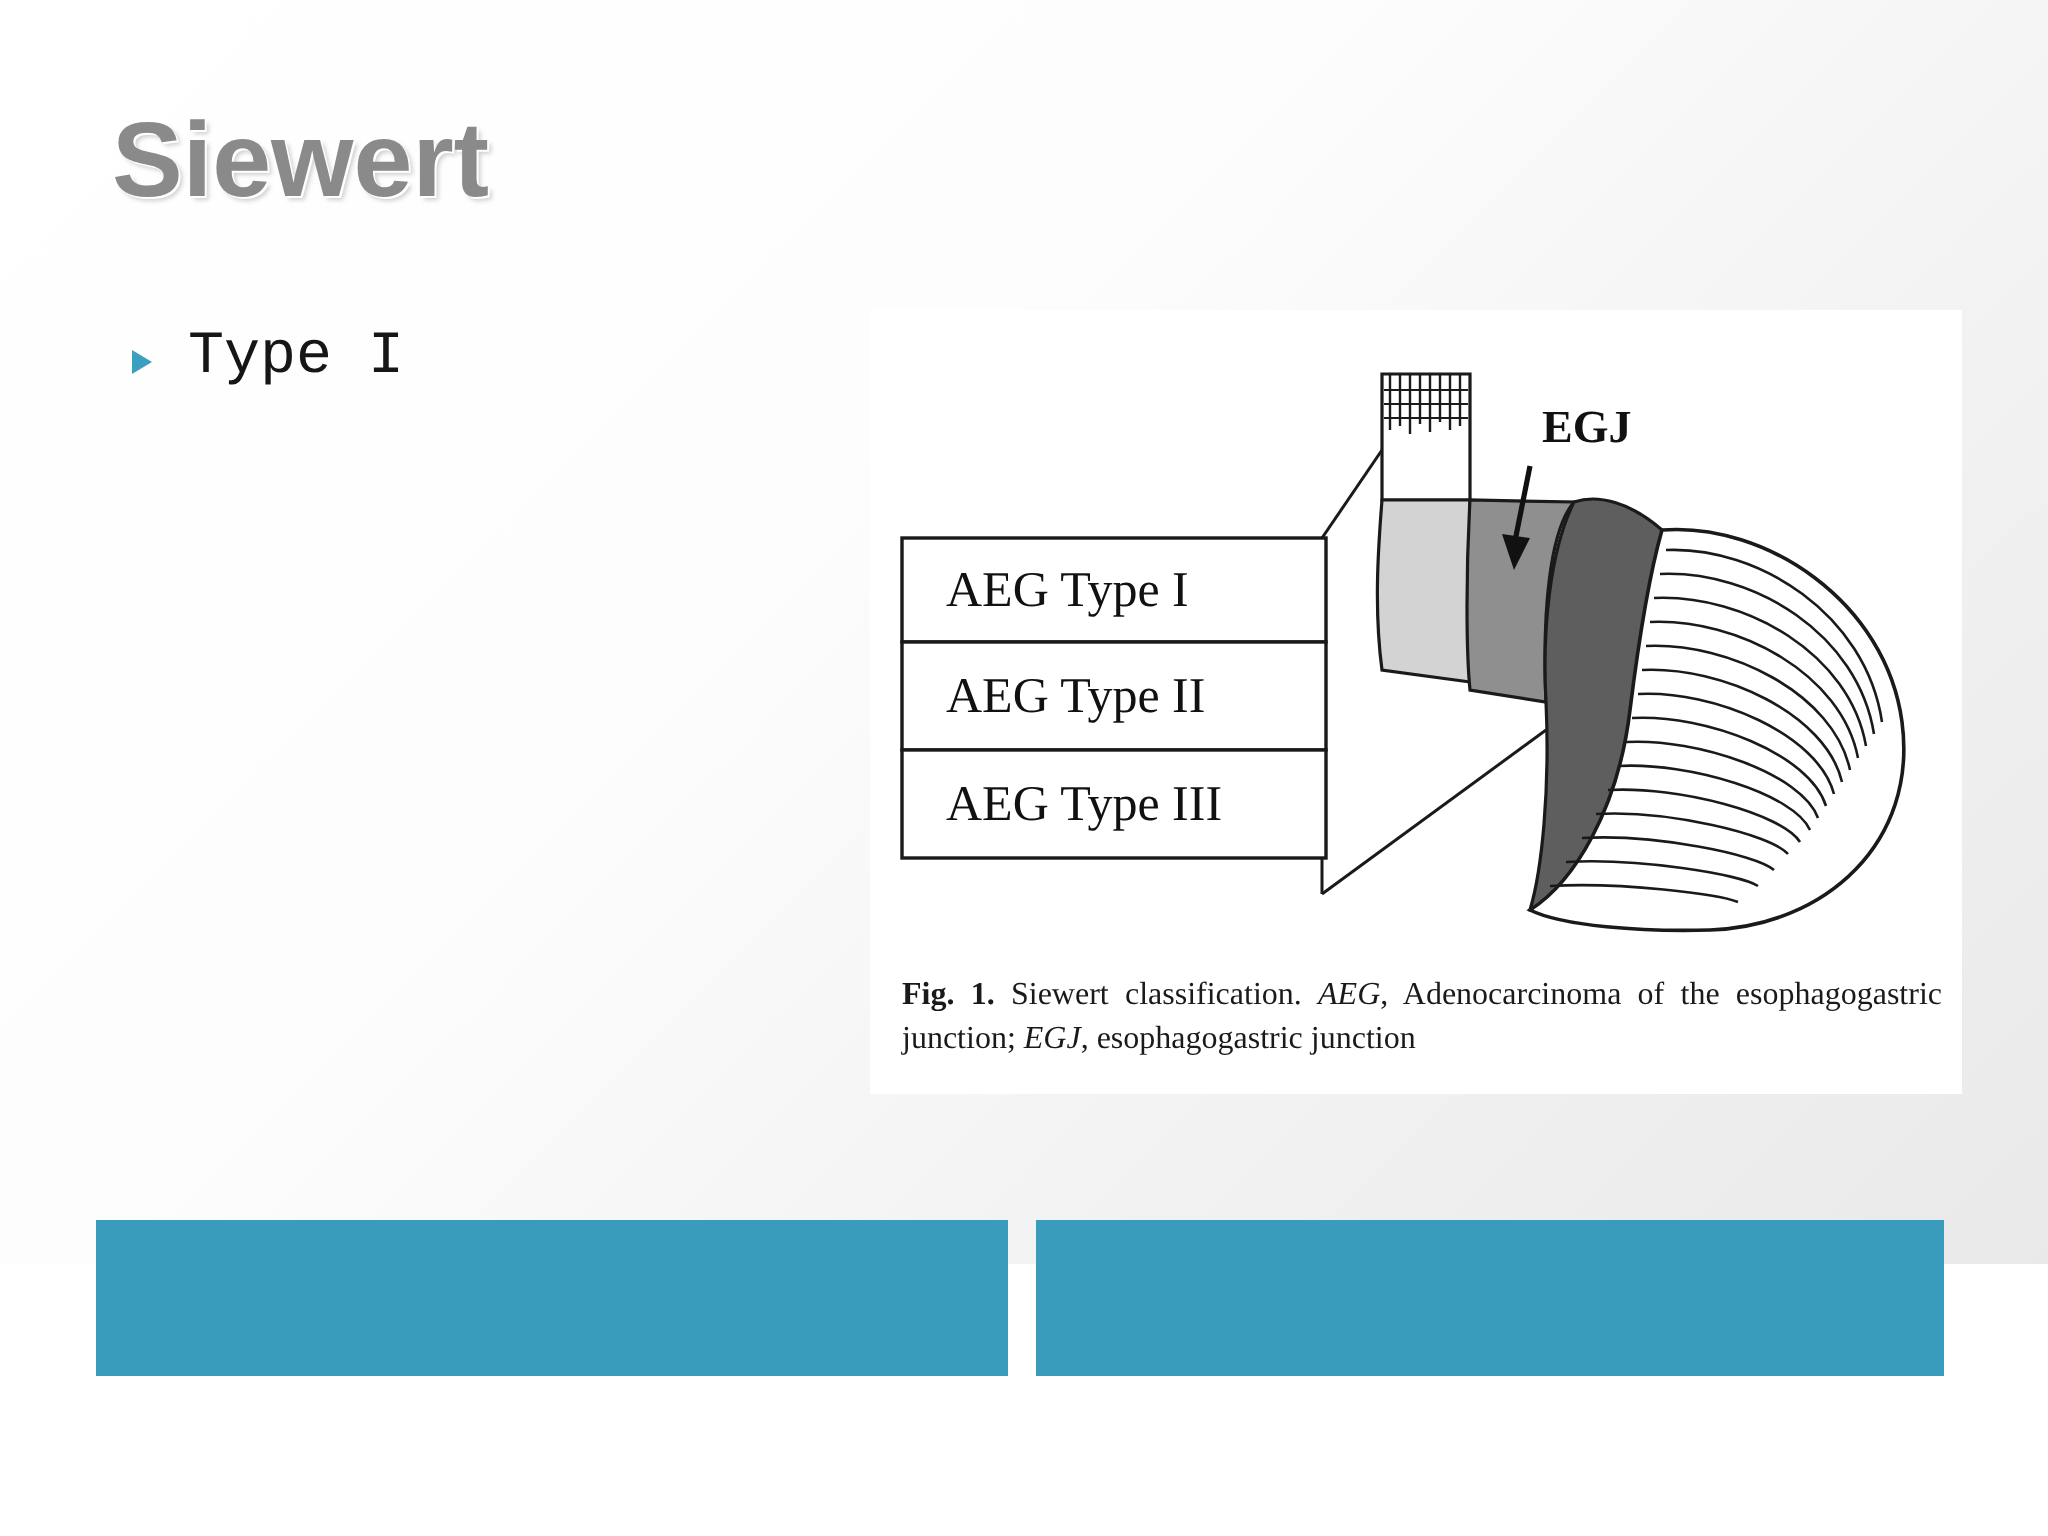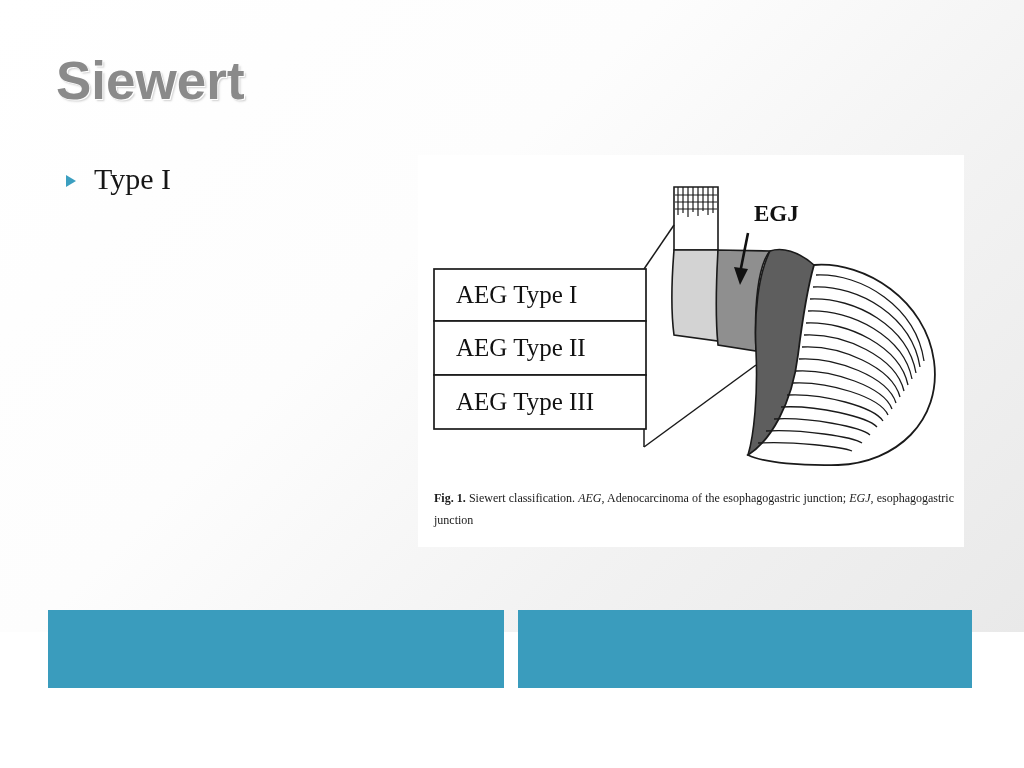--- a/index.html
+++ b/index.html
@@ -45,45 +45,45 @@
     height: 0;
     border-left: 10px solid #3b9fc0;
     border-top: 6px solid transparent;
     border-bottom: 6px solid transparent;
     margin-right: 18px;
     margin-top: 4px;
   }
   .bullet-text {
     font-size: 30px;
     color: #161616;
-    font-family: Liberation Serif, serif;
+    font-family: Liberation Mono, monospace;
   }
 
   
   .figure {
     position: absolute;
-    left: 418px;
+    left: 435px;
     top: 155px;
     width: 546px;
     height: 392px;
     background: #ffffff;
   }
   .fig-image {
     position: absolute;
     left: 0; top: 0;
     width: 546px;
     height: 330px;
   }
   .fig-caption {
     position: absolute;
     left: 16px;
     top: 332px;
     width: 520px;
     font-family: "Liberation Serif", serif;
-    font-size: 12px;
+    font-size: 16px;
     line-height: 22px;
     color: #1a1a1a;
     text-align: justify;
   }
   .fig-caption b { font-weight: bold; }
   .fig-caption i { font-style: italic; }
 
   
   .teal-bar {
     position: absolute;

